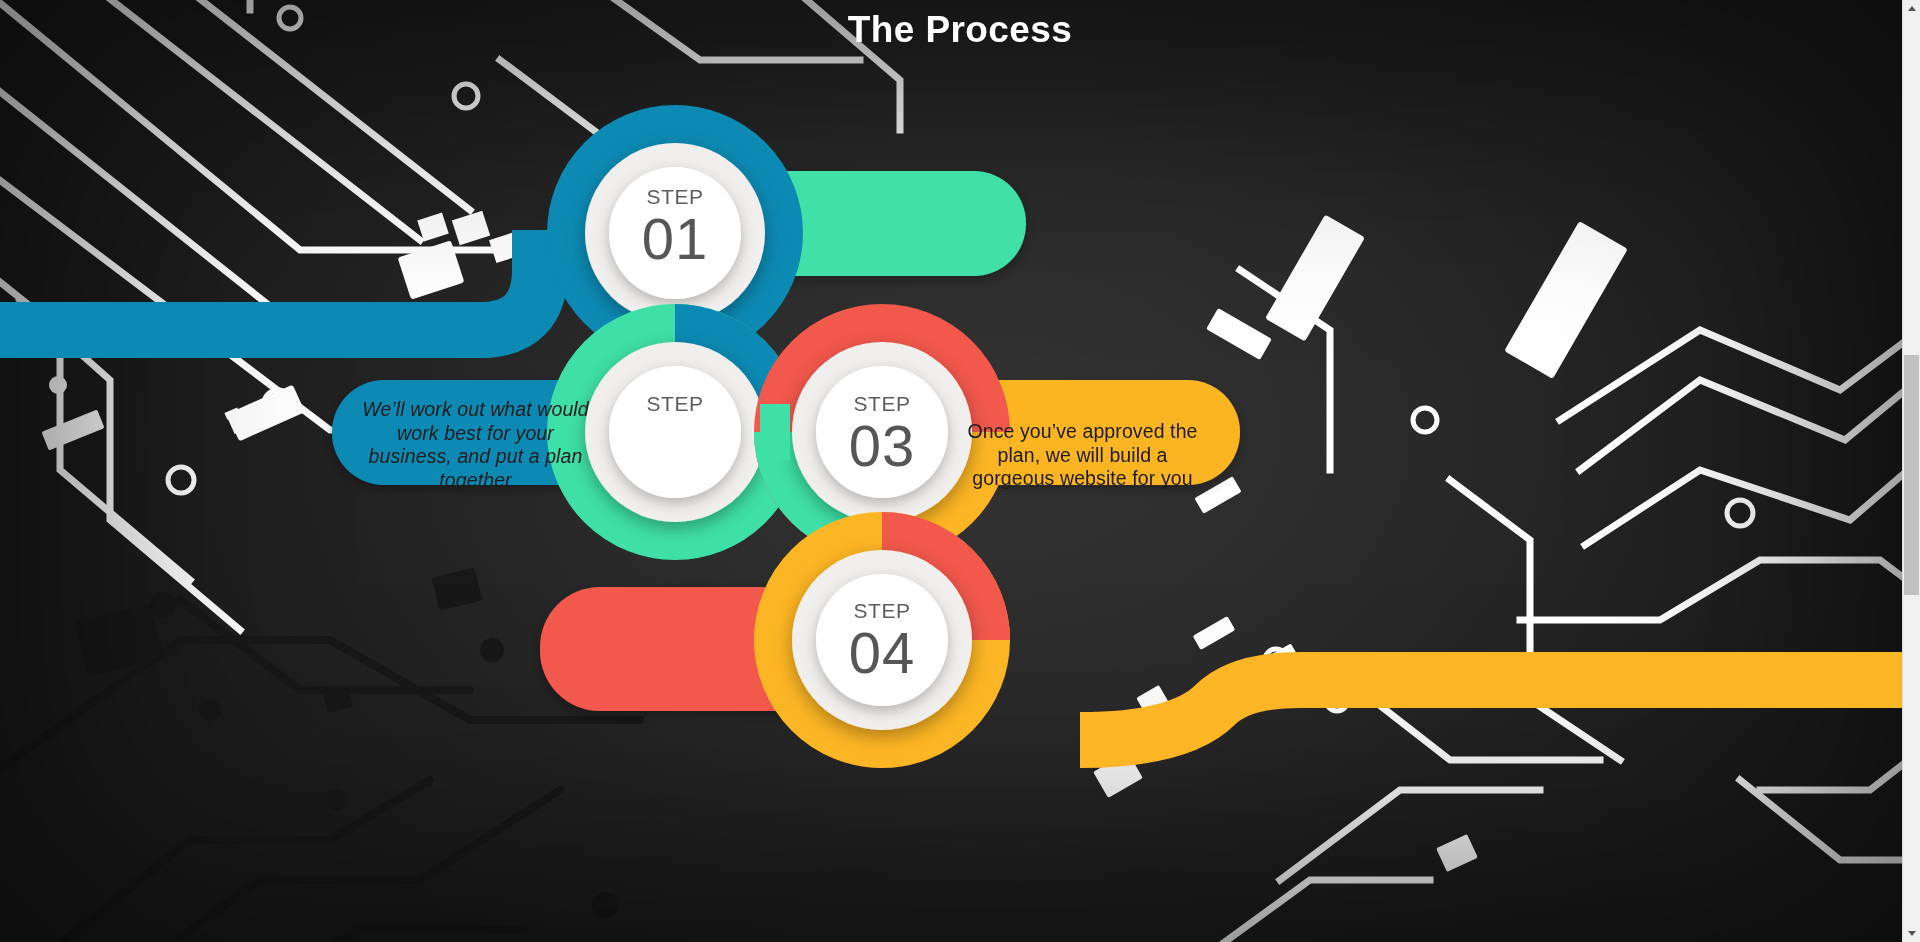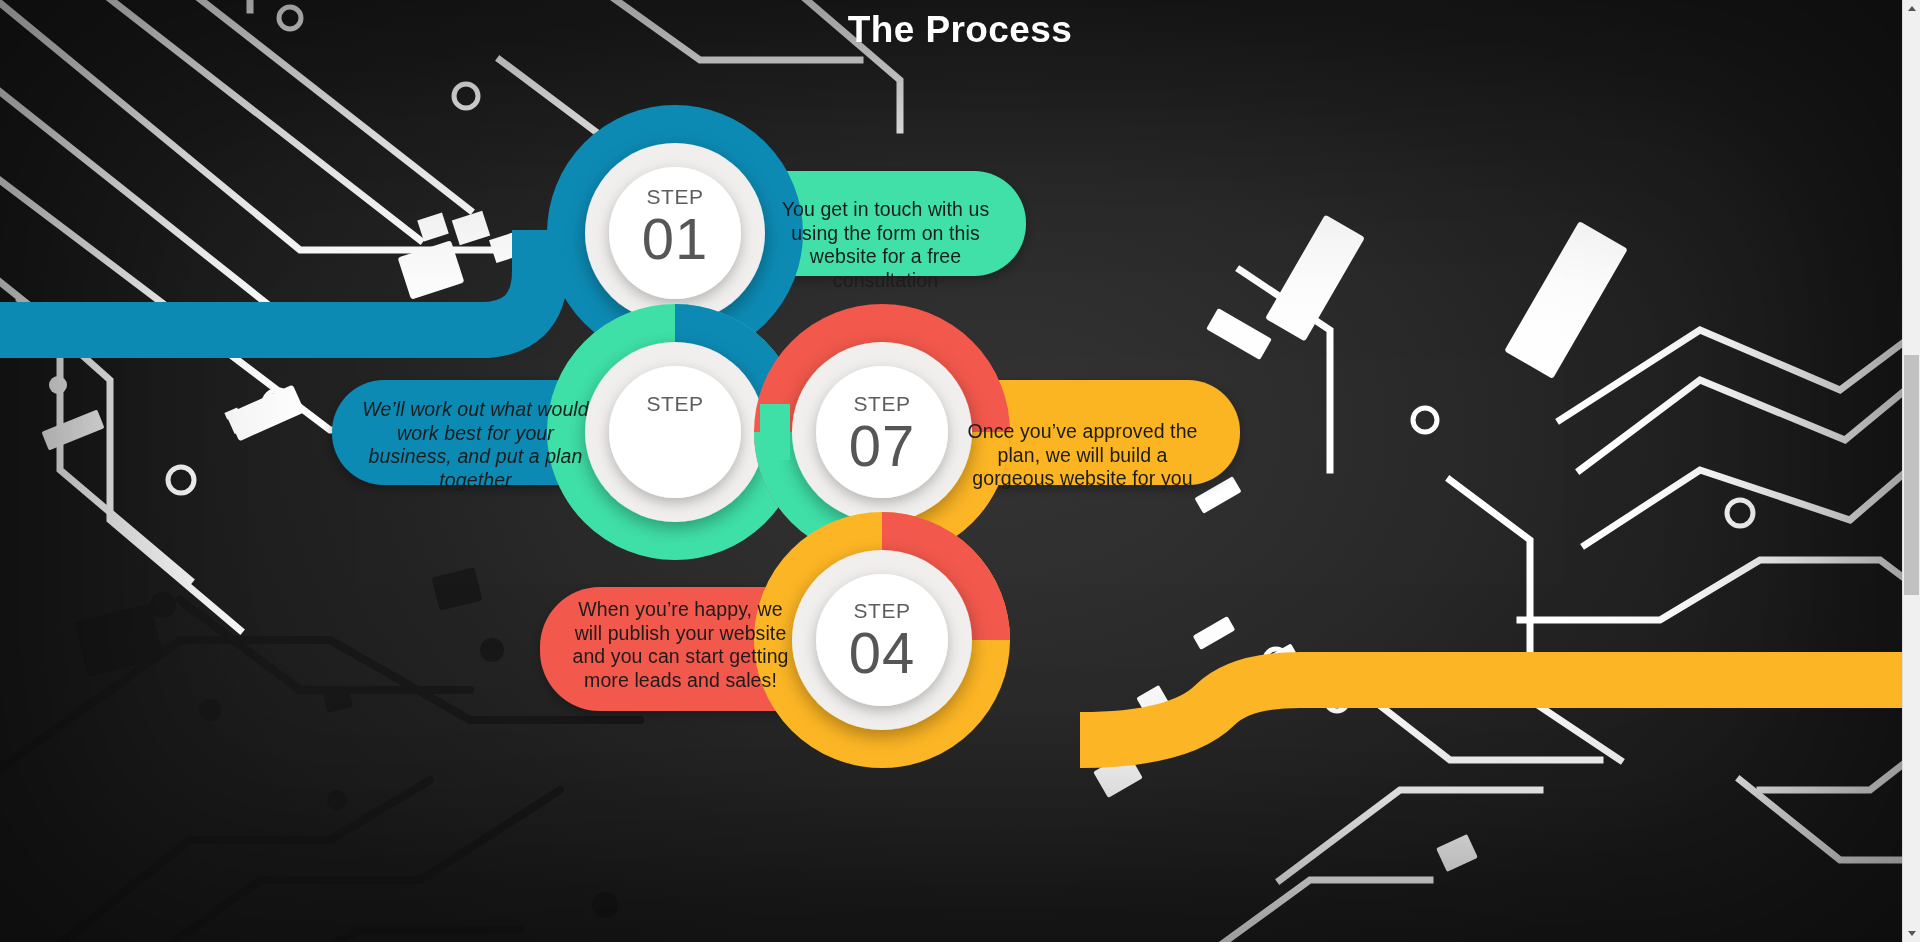--- a/index.html
+++ b/index.html
@@ -286,34 +286,32 @@
 
   <div class="circle-label" style="left:575px;top:186px;">
     <span class="lbl">STEP</span>
     <span class="num">01</span>
   </div>
   <div class="circle-label" style="left:575px;top:393px;">
     <span class="lbl">STEP</span>
   </div>
   <div class="circle-label" style="left:782px;top:393px;">
     <span class="lbl">STEP</span>
-    <span class="num">07</span>
+    <span class="num">03</span>
   </div>
   <div class="circle-label" style="left:782px;top:600px;">
     <span class="lbl">STEP</span>
     <span class="num">04</span>
   </div>
 
-  <div class="step-text" style="left:768px;top:198px;width:235px;">You get in touch with us using the form on this website for a free consultation</div>
 
   <div class="step-text" style="left:358px;top:398px;width:235px;font-style:italic;">We’ll work out what would work best for your business, and put a plan together</div>
 
   <div class="step-text" style="left:965px;top:420px;width:235px;text-align:center;">Once you’ve approved the plan, we will build a gorgeous website for you</div>
 
-  <div class="step-text" style="left:563px;top:598px;width:235px;">When you’re happy, we will publish your website and you can start getting more leads and sales!</div>
 
   <div id="scrollbar">
     <div id="sb-up">
       <span class="sb-arrow up"></span>
     </div>
     <div id="sb-thumb"></div>
     <div id="sb-down">
       <span class="sb-arrow down"></span>
     </div>
   </div>

